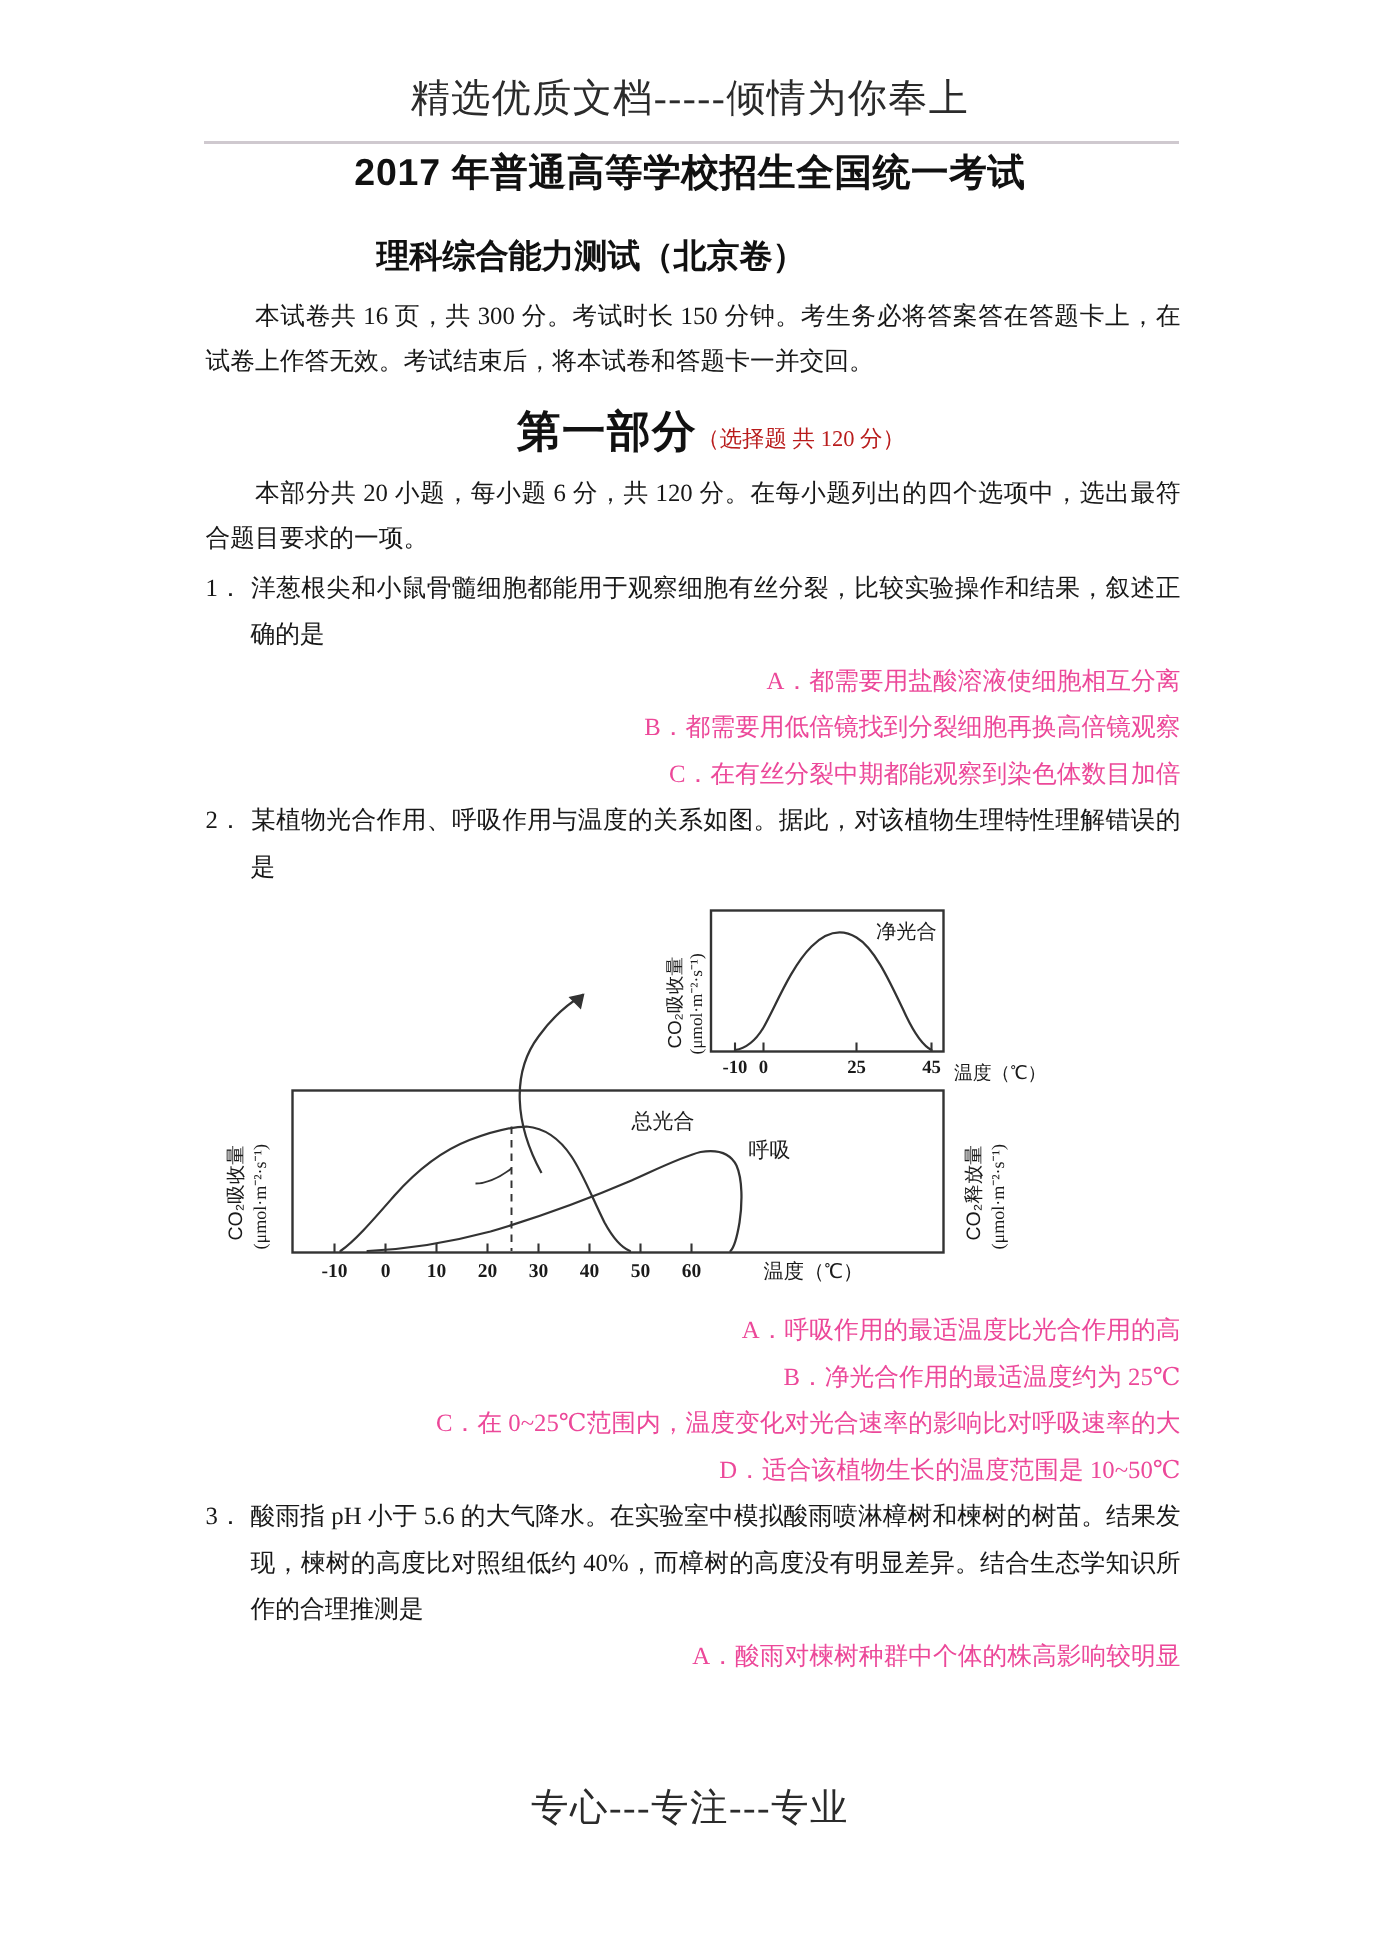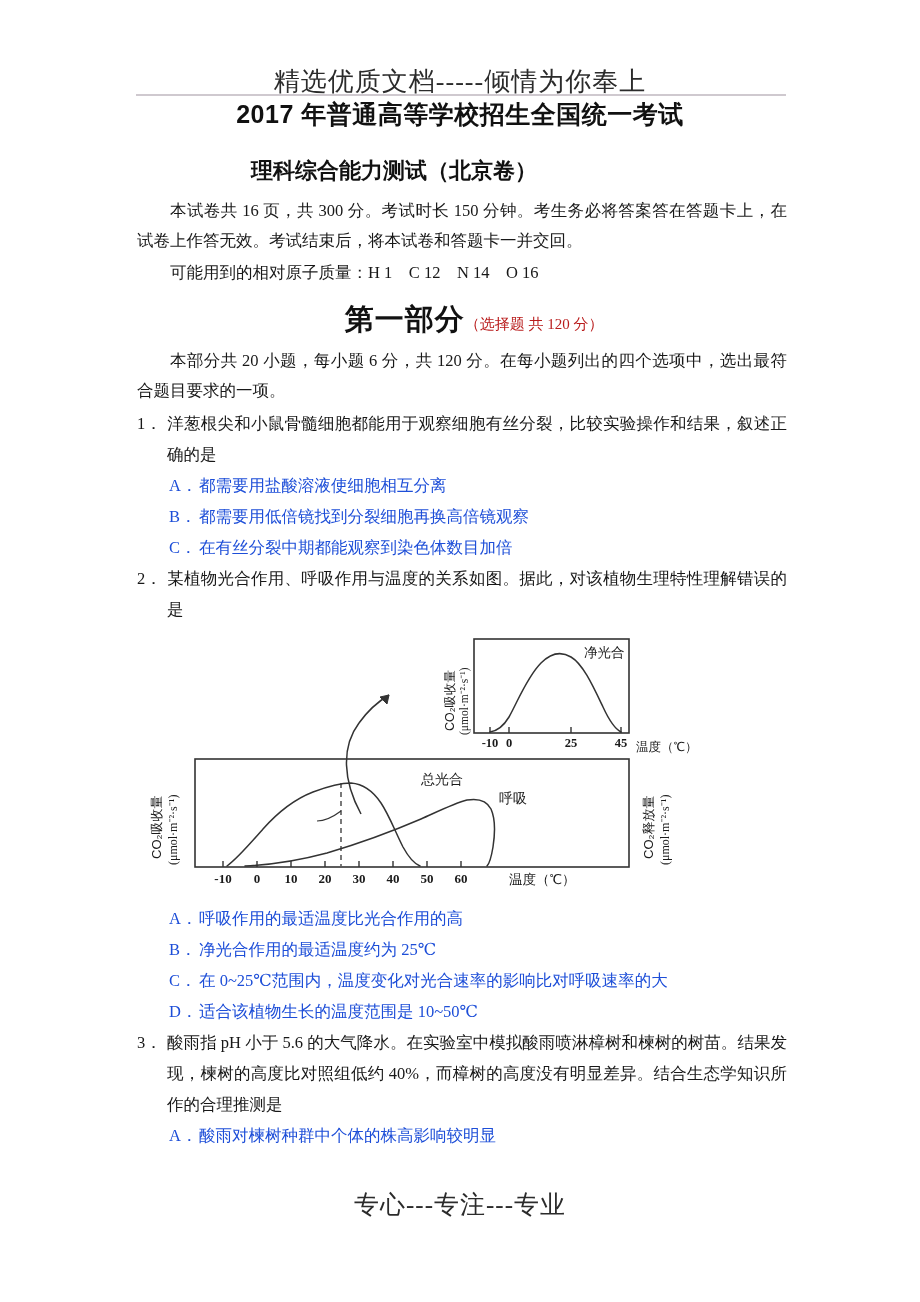--- a/index.html
+++ b/index.html
@@ -18,21 +18,20 @@
     background: #ffffff;
     overflow: hidden;
   }
 
   
   .page-header {
     position: absolute;
     left: 0; top: 48px;
     width: 920px;
     text-align: center;
-    margin-top: 16px;
   }
   .page-header .htext {
     font-family: "Liberation Serif", "DejaVu Serif", serif;
     font-size: 26px;
     color: #2b2b2b;
     letter-spacing: 1px;
   }
   .header-rule {
     position: absolute;
     left: 136px; top: 94px;
@@ -113,21 +112,22 @@
     display: inline-block;
     width: 30px;
     text-indent: 0;
   }
   .opt {
     font-size: 16.5px;
     line-height: 31px;
     margin: 0;
     padding-left: 62px;
     text-indent: -30px;
-    color: #1d4ed8;
+    color: #ec4899;
+    text-align: right;
   }
   .opt .olab {
     display: inline-block;
     width: 30px;
     text-indent: 0;
   }
 
   
   .figure {
     position: relative;
@@ -160,21 +160,20 @@
     <span class="htext">精选优质文档-----倾情为你奉上</span>
   </div>
   <div class="header-rule"></div>
 
   <div class="doc-title">2017 年普通高等学校招生全国统一考试</div>
   <div class="doc-subtitle">理科综合能力测试（北京卷）</div>
 
   <div class="content">
 
     <p class="para">本试卷共 16 页，共 300 分。考试时长 150 分钟。考生务必将答案答在答题卡上，在试卷上作答无效。考试结束后，将本试卷和答题卡一并交回。</p>
-    <p class="para">可能用到的相对原子质量：H 1　C 12　N 14　O 16</p>
 
     <div class="part-head">
       <span class="part-head-wrap">
         <span class="big">第一部分</span><span class="small">（选择题 共 120 分）</span>
       </span>
     </div>
 
     <p class="para">本部分共 20 小题，每小题 6 分，共 120 分。在每小题列出的四个选项中，选出最符合题目要求的一项。</p>
 
     <p class="q"><span class="qnum">1．</span><span>洋葱根尖和小鼠骨髓细胞都能用于观察细胞有丝分裂，比较实验操作和结果，叙述正确的是</span></p>

